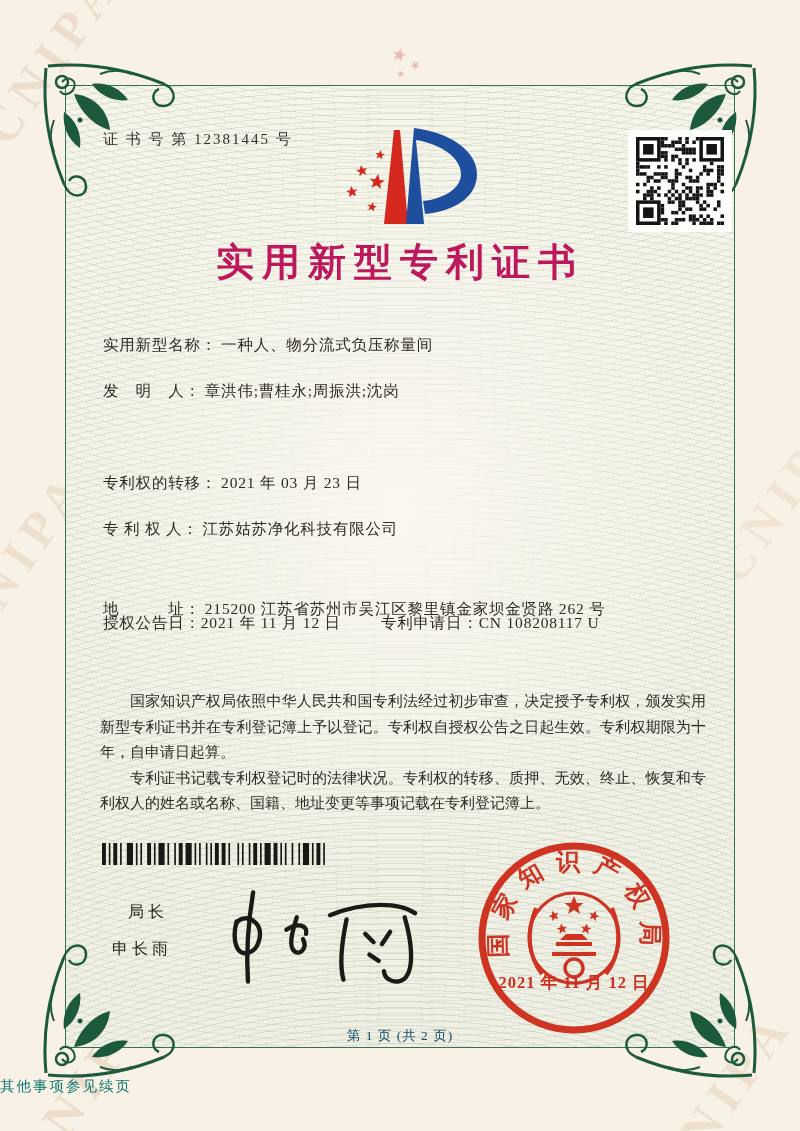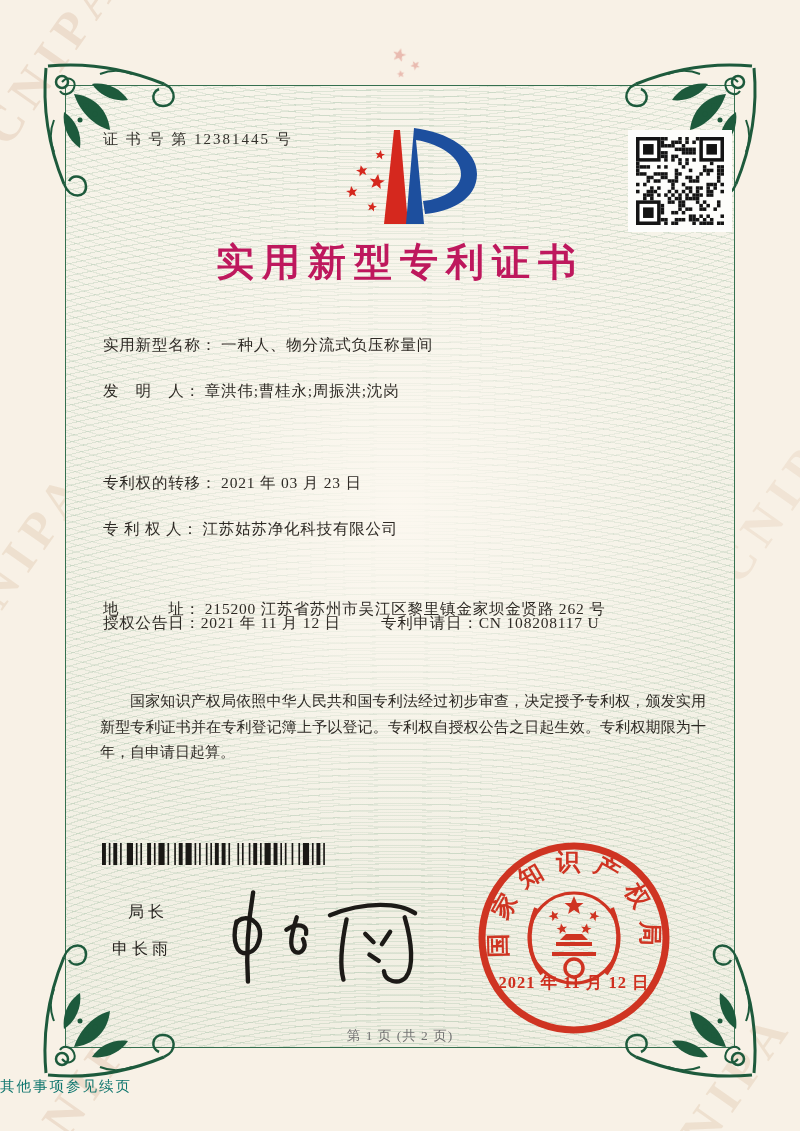--- a/index.html
+++ b/index.html
@@ -61,21 +61,21 @@
   
   .barcode{position:absolute; left:102px; top:843px; width:228px; height:22px;}
   .signer-title{position:absolute; left:128px; top:902px; font-size:16px; letter-spacing:4px; color:#26231f;}
   .signer-name{position:absolute; left:112px; top:939px; font-size:16px; letter-spacing:4px; color:#26231f;font-family:Liberation Mono, monospace;}
   .signature{position:absolute; left:222px; top:884px; width:218px; height:106px;}
   .seal{position:absolute; left:470px; top:834px; width:208px; height:208px;}
   .seal-date{
     position:absolute; left:470px; top:972px; width:208px; text-align:center;
     font-size:16.5px; font-weight:bold; letter-spacing:1px; color:#cf2f1f;
   }
-  .page-info{position:absolute; left:0; top:1027px; width:100%; text-align:center; font-size:13.5px; letter-spacing:1px; color:#737373;}
+  .page-info{position:absolute; left:0; top:1027px; width:100%; text-align:center; font-size:13.5px; letter-spacing:1px; color:#0c4a6e;}
   .footer-note{position:absolute; left:0; top:1077px; width:100%; font-size:14.5px; letter-spacing:2px; color:#0f766e;}
 </style>
 </head>
 <body>
 
 <div class="page">
 
   <svg width="0" height="0" style="position:absolute" aria-hidden="true">
     <defs>
       <path id="st" d="M0,-1 L0.294,-0.309 L0.951,-0.309 L0.42,0.118 L0.588,0.809 L0,0.4 L-0.588,0.809 L-0.42,0.118 L-0.951,-0.309 L-0.294,-0.309 Z"></path>
@@ -374,20 +374,21 @@
   <div class="frow" style="top:599px">
     <span class="lab">地　　　址：</span><span>215200 江苏省苏州市吴江区黎里镇金家坝金贤路 262 号</span>
   </div>
   <div class="frow grant-row" style="top:613px">
     <span><span>授权公告日：</span><span>2021 年 11 月 12 日</span></span>
     <span><span>专利申请日：</span><span>CN 108208117 U</span></span>
   </div>
 
   <div class="paras">
     <p>国家知识产权局依照中华人民共和国专利法经过初步审查，决定授予专利权，颁发实用新型专利证书并在专利登记簿上予以登记。专利权自授权公告之日起生效。专利权期限为十年，自申请日起算。</p>
+    <p>专利证书记载专利权登记时的法律状况。专利权的转移、质押、无效、终止、恢复和专利权人的姓名或名称、国籍、地址变更等事项记载在专利登记簿上。</p>
   </div>
 
   <svg class="barcode" viewBox="0 0 228 22" width="228" height="22">
       <rect x="0" y="0" width="3.9148514851485143" height="22" fill="#1a1815"></rect>
       <rect x="6.772277227722771" y="0" width="1.6574257425742571" height="22" fill="#1a1815"></rect>
       <rect x="11.287128712871286" y="0" width="3.9148514851485143" height="22" fill="#1a1815"></rect>
       <rect x="18.059405940594058" y="0" width="1.6574257425742571" height="22" fill="#1a1815"></rect>
       <rect x="24.83168316831683" y="0" width="6.1722772277227715" height="22" fill="#1a1815"></rect>
       <rect x="33.86138613861386" y="0" width="1.6574257425742571" height="22" fill="#1a1815"></rect>
       <rect x="38.37623762376237" y="0" width="1.6574257425742571" height="22" fill="#1a1815"></rect>

